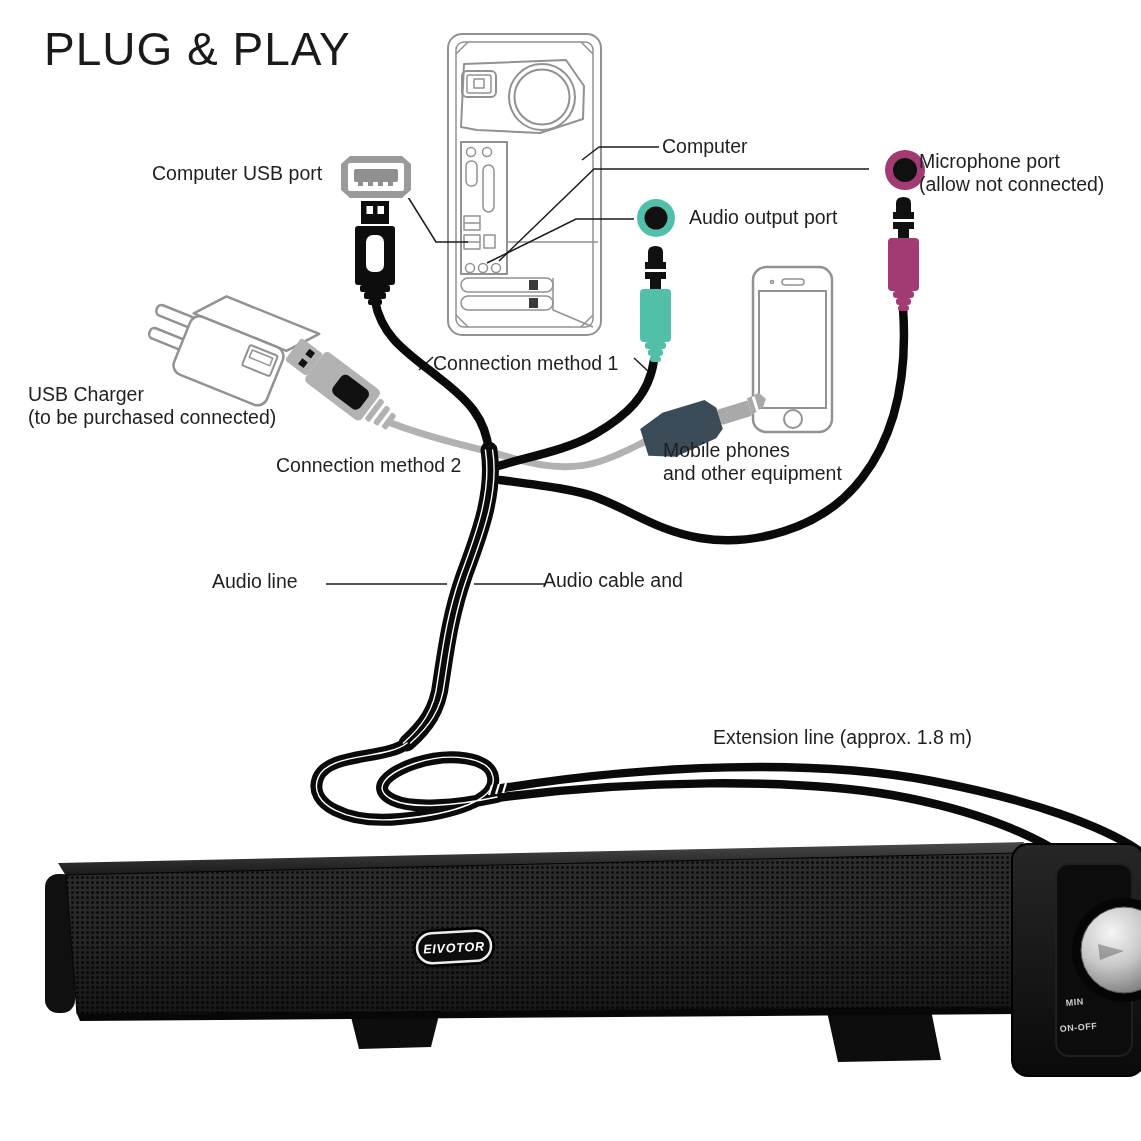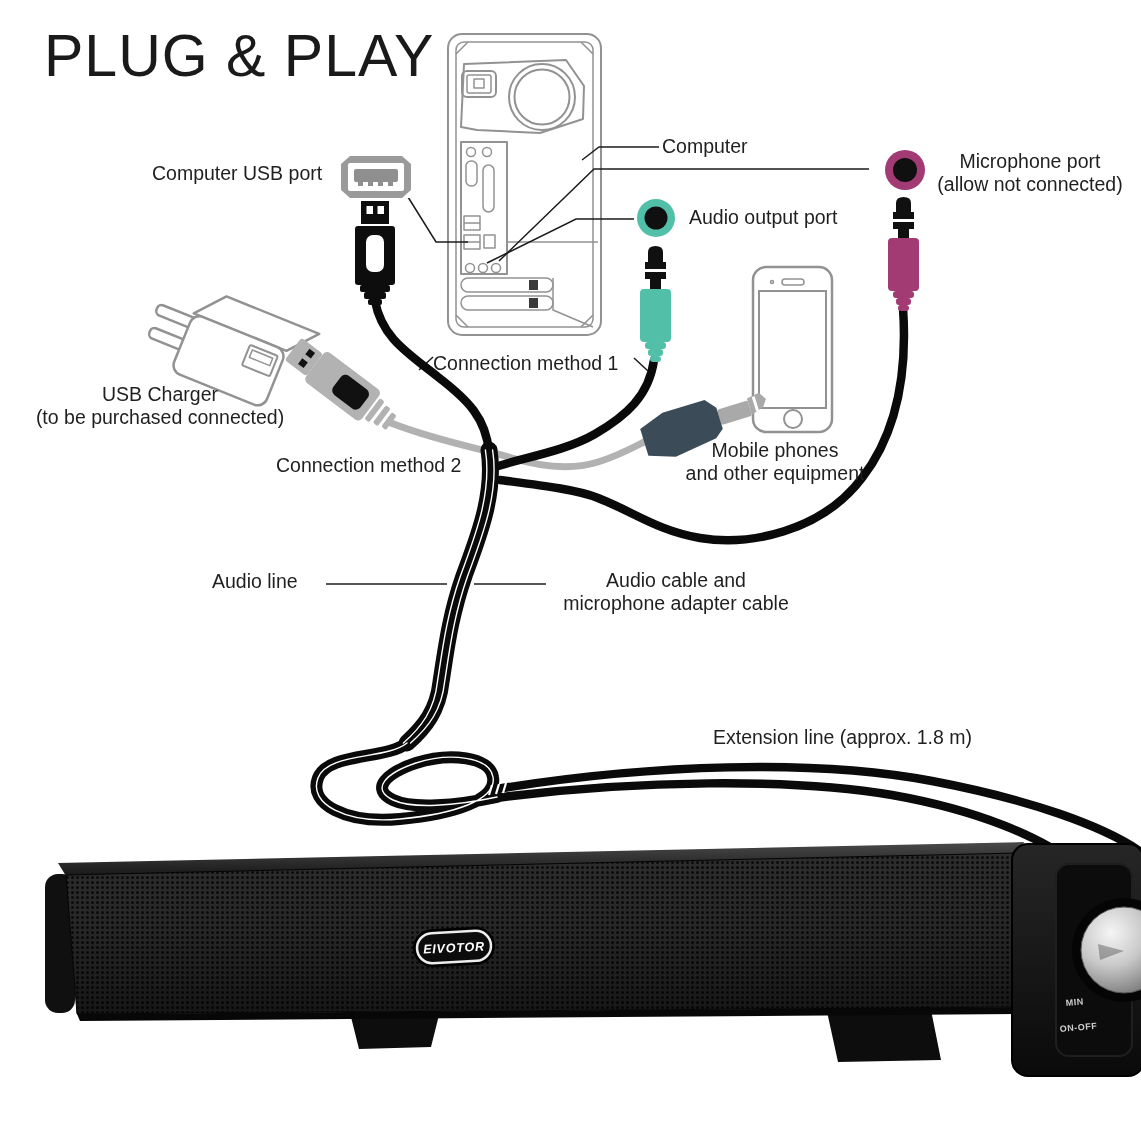--- a/index.html
+++ b/index.html
@@ -1,21 +1,21 @@
 <!DOCTYPE html>
 <html style="--audio-jack-teal: #52c0a8; --mic-jack-magenta: #a23a74; --adapter-slate: #3b4c58; --line-art-gray: #929292; --cable-gray: #b2b2b2; --cable-black: #0a0a0a;"><head>
 <meta charset="utf-8">
 <style>
   html,body{margin:0;padding:0;background:#fff;}
   #canvas{position:relative;width:1141px;height:1141px;overflow:hidden;background:#fff;
           font-family:"Liberation Sans",sans-serif;}
   #art{position:absolute;left:0;top:0;}
   .lbl{position:absolute;font-size:19.5px;color:#1f1f1f;line-height:23px;white-space:nowrap;}
-  .center{text-align:center;white-space:normal;}
-  .title{position:absolute;left:44px;top:22px;font-size:59px;font-weight:300;
+  .center{white-space:normal;}
+  .title{position:absolute;left:44px;top:22px;font-size:46px;font-weight:300;
          letter-spacing:1px;color:#1a1a1a;}
 </style>
 </head>
 <body>
 
 <div id="canvas">
 
 <svg id="art" width="1141" height="1141" viewBox="0 0 1141 1141">
   <defs>
     <pattern id="mesh" width="5" height="5" patternUnits="userSpaceOnUse">
@@ -246,18 +246,17 @@
 
 <div class="lbl center" style="left:663px;top:439px;width:224px">
   <div>Mobile phones</div>
   <div>and other equipment</div>
 </div>
 
 <div class="lbl" style="left:212px;top:570px">Audio line</div>
 
 <div class="lbl center" style="left:543px;top:569px;width:266px">
   <div>Audio cable and</div>
-  <div>microphone adapter cable</div>
 </div>
 
 <div class="lbl" style="left:713px;top:726px">Extension line (approx. 1.8 m)</div>
 
 </div>
 
 </body></html>

